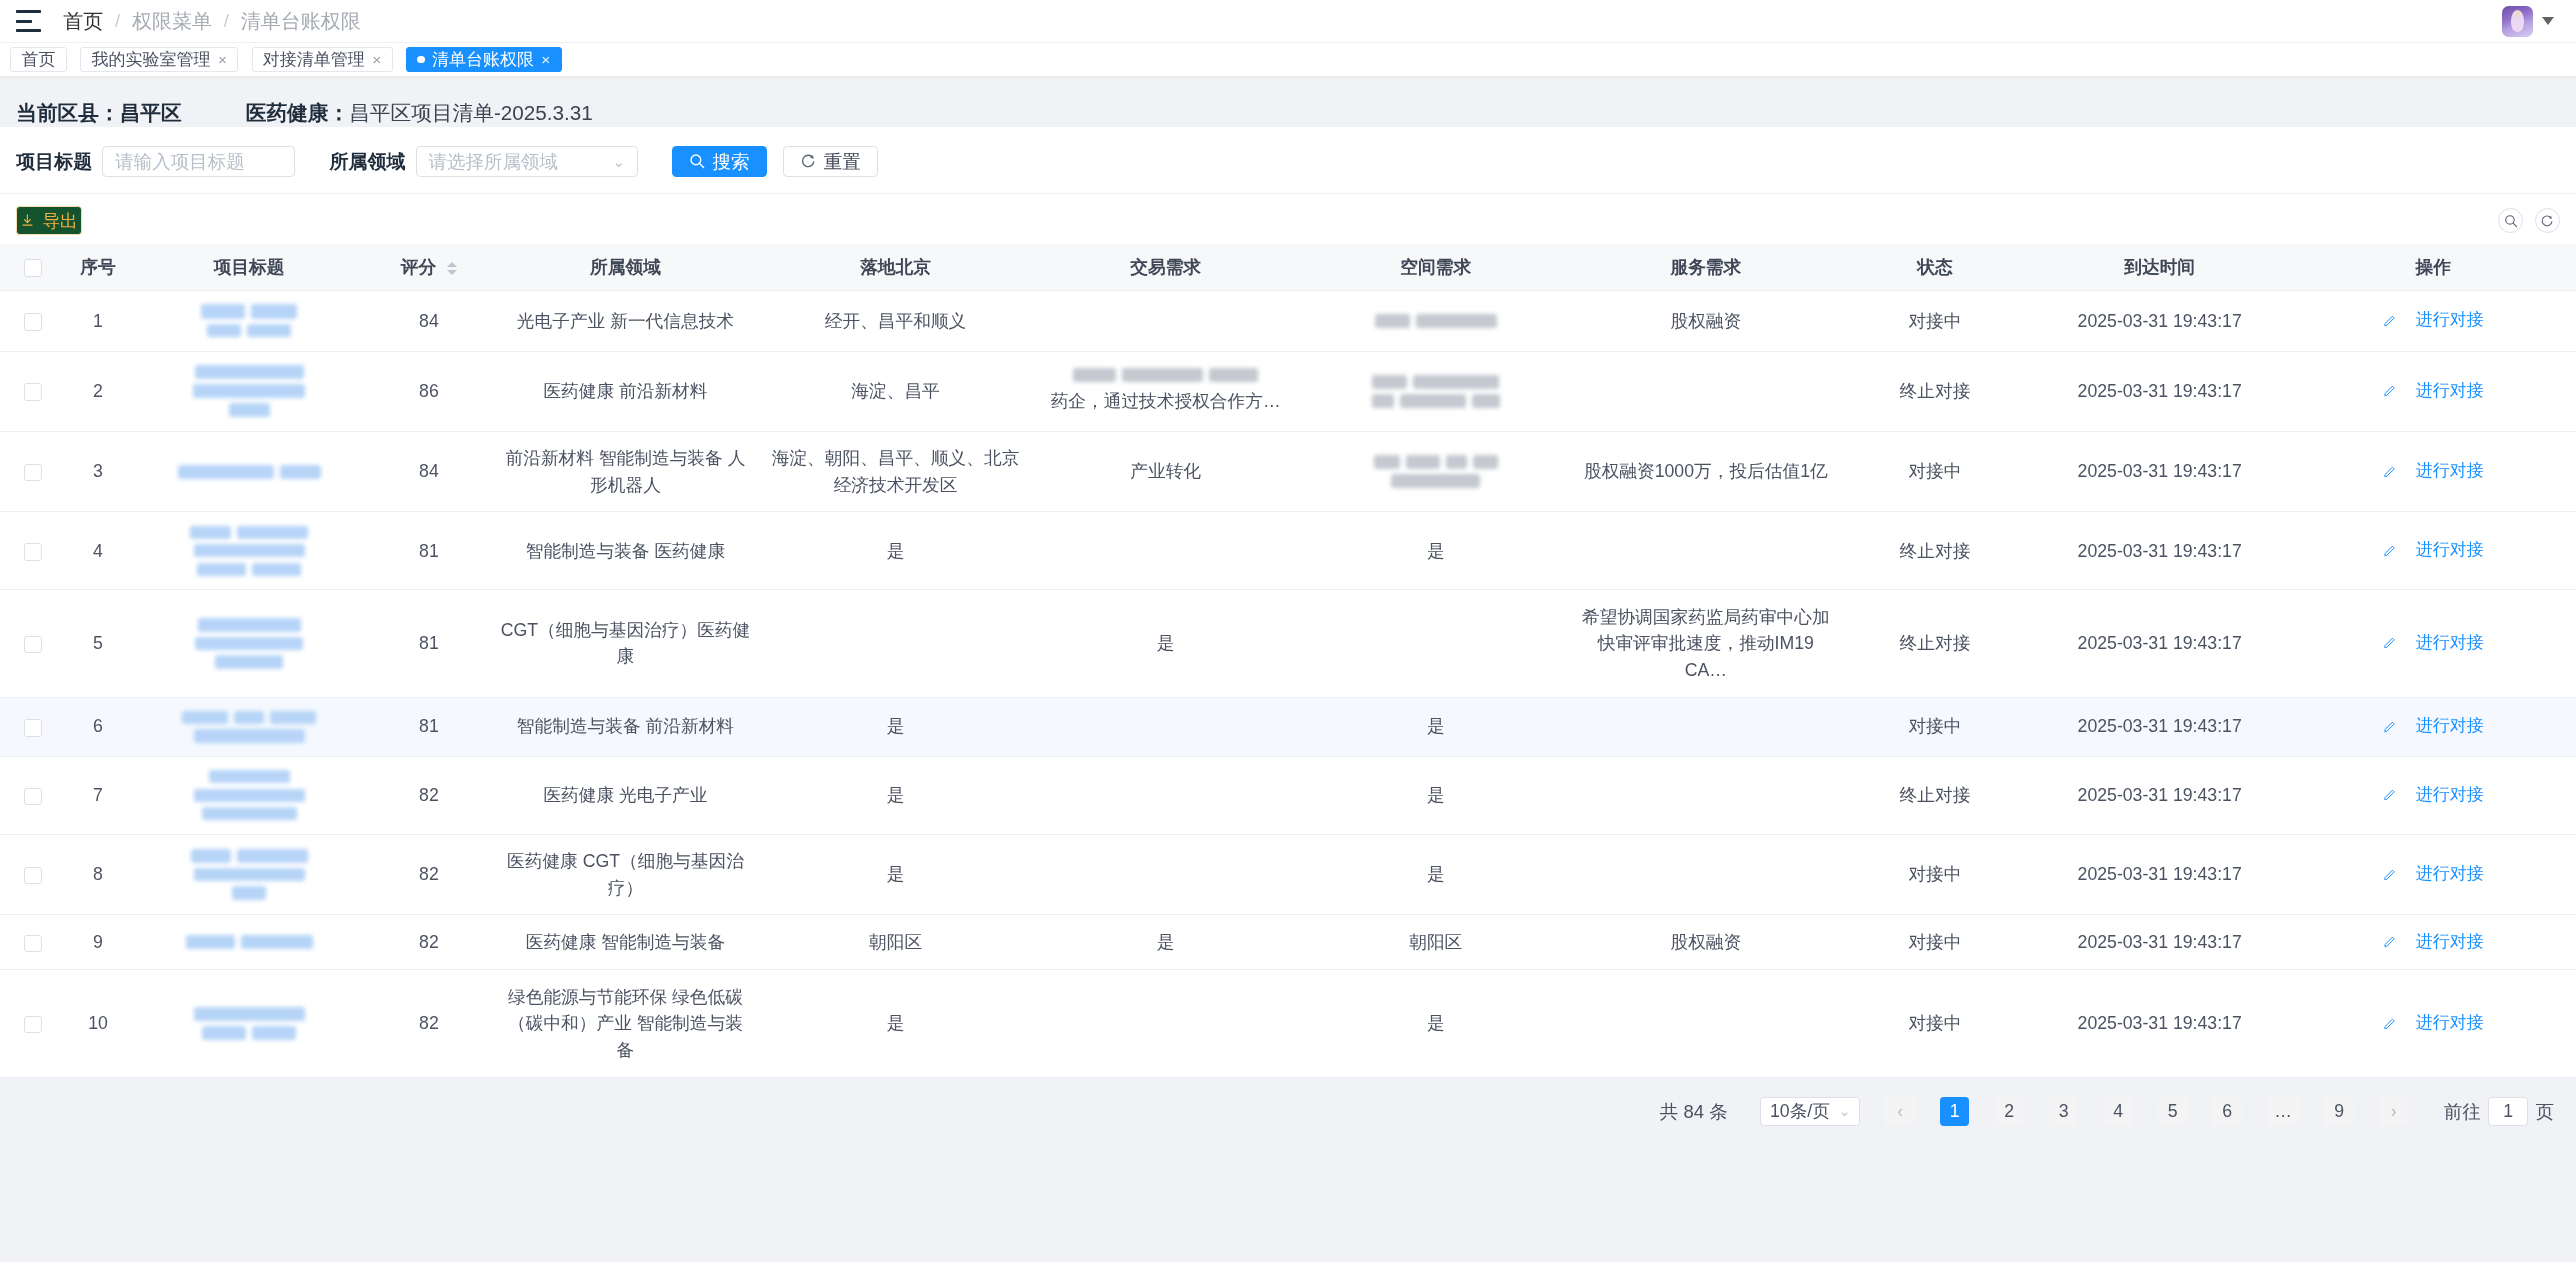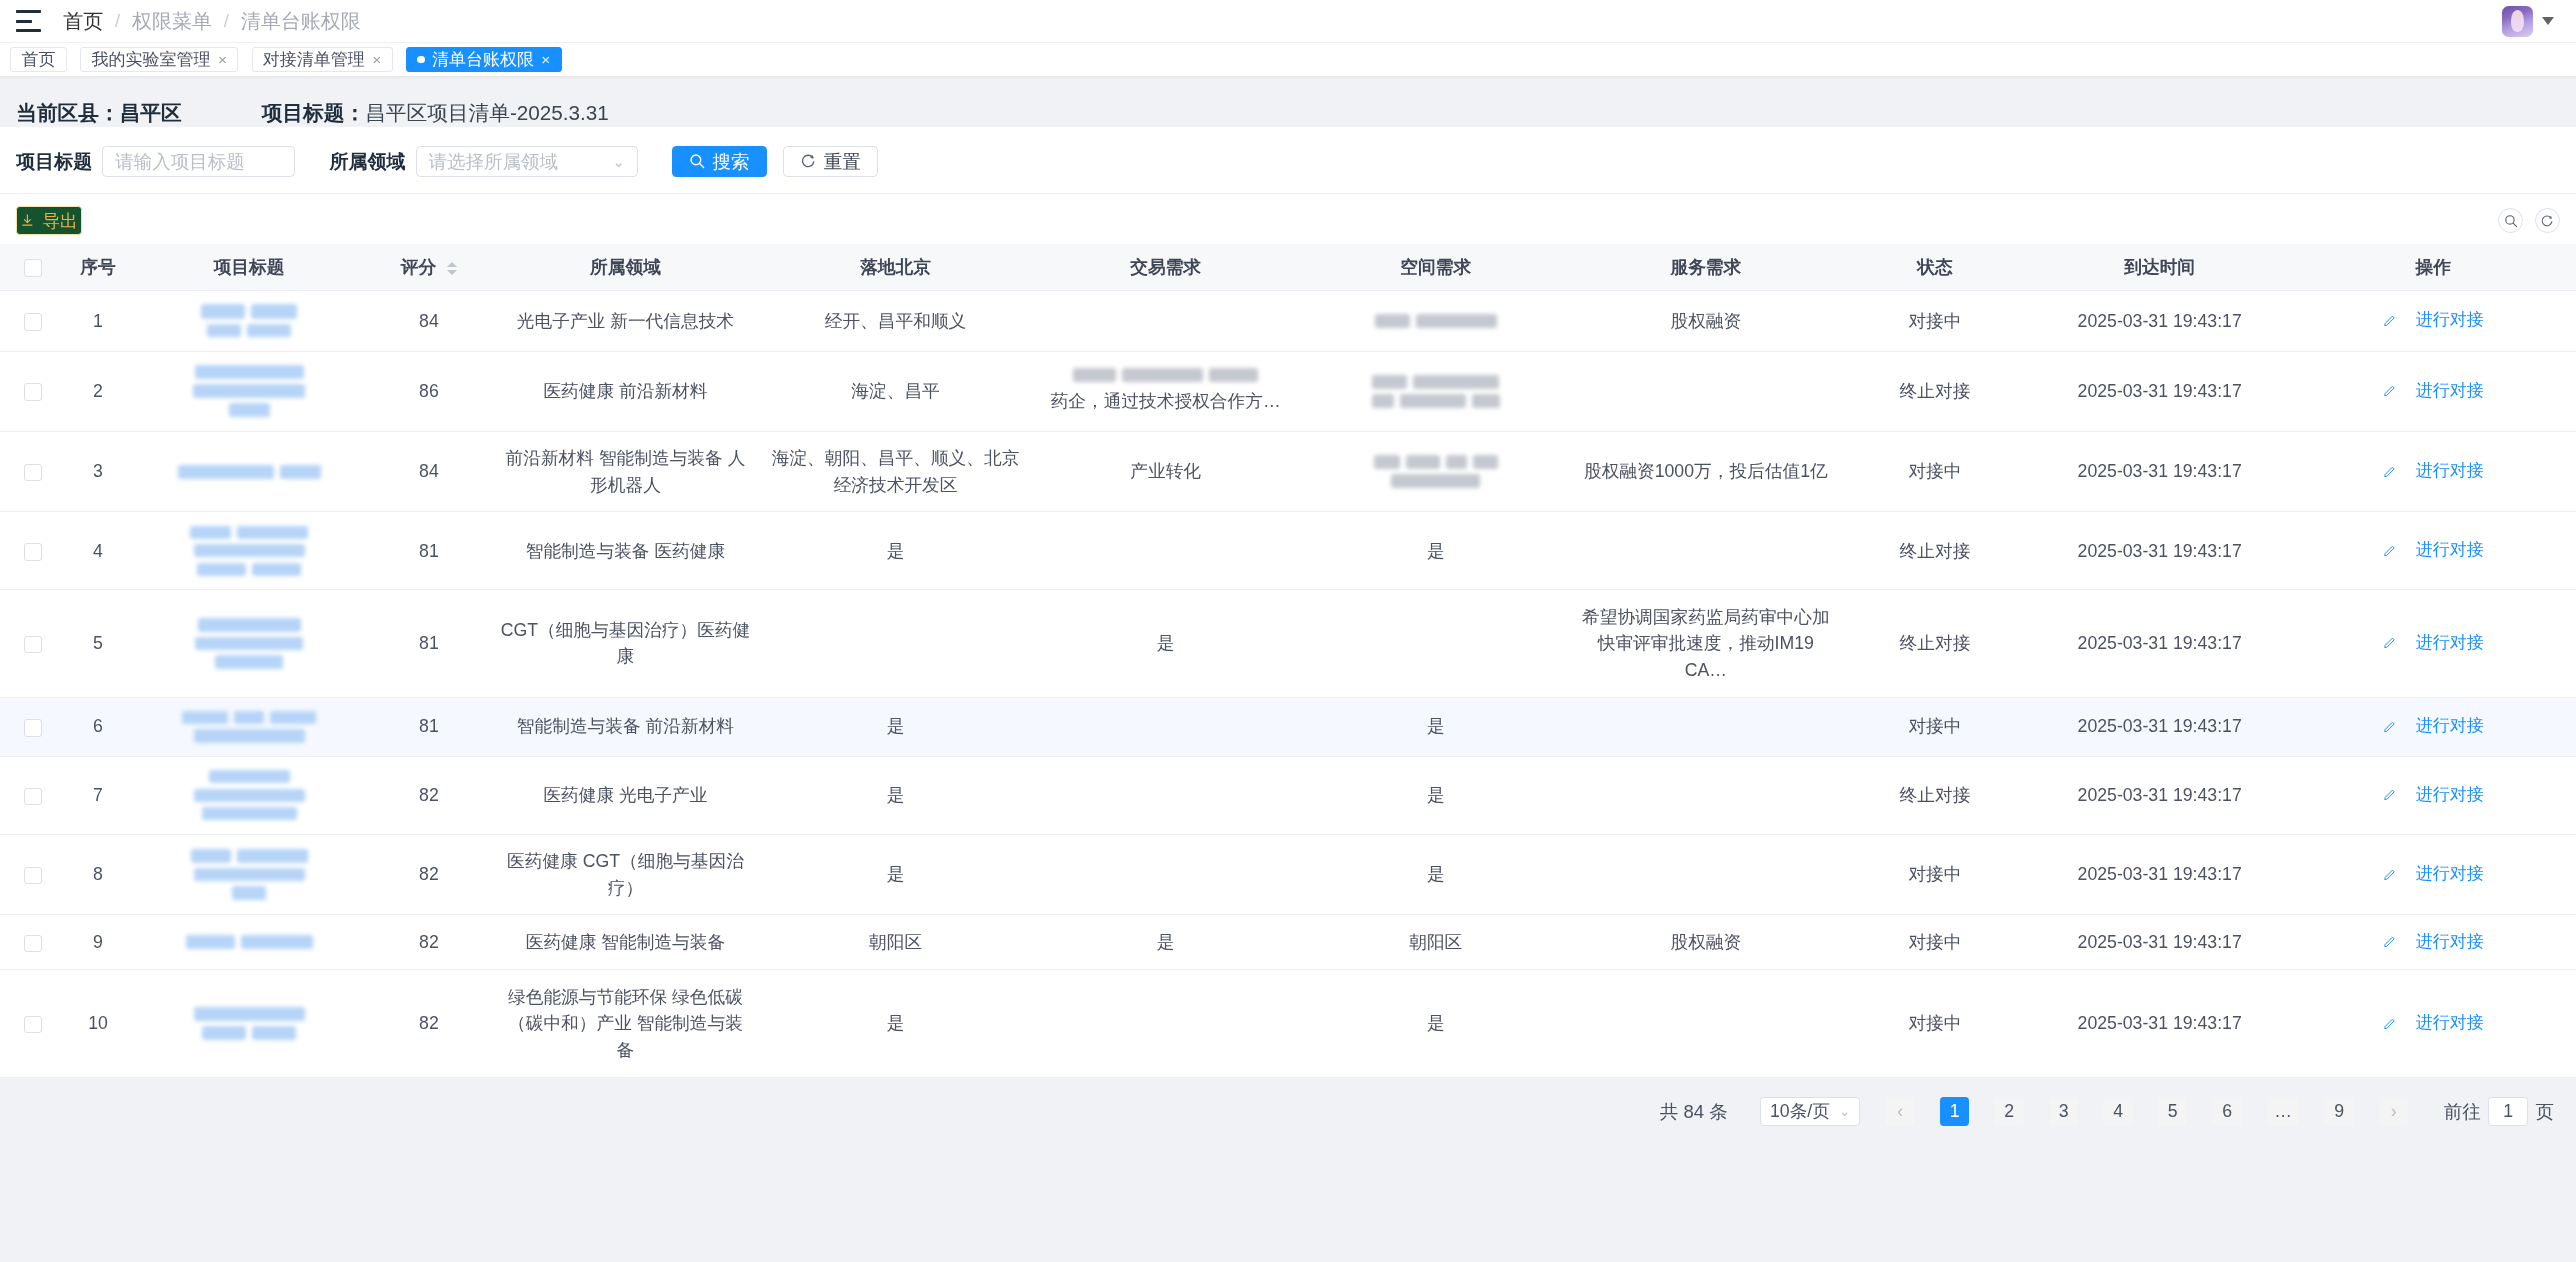--- a/index.html
+++ b/index.html
@@ -51,21 +51,21 @@
   .tab {
     height:25px; display:flex; align-items:center; gap:7.4px; padding:0 10.3px;
     border:0.7px solid #e4e7ed; border-radius:3px; background:#fff;
     font-size:17px; color:#4a5161; cursor:pointer; white-space:nowrap;
   }
   .tab.active { background:#1890ff; border-color:#1890ff; color:#fff; }
   .tab .dot { width:7.4px;height:7.4px;border-radius:50%;background:#fff; display:inline-block;}
   .tab .x { font-size:15.5px; color:#9aa0ab; line-height:1;}
   .tab.active .x { color:#e6f2ff; }
   .infoline {
-    display:flex; align-items:center; gap:80px; padding: 22px 16.2px 0 16.2px;
+    display:flex; align-items:center; gap:64px; padding: 22px 16.2px 0 16.2px;
     font-size:20.7px;
   }
   .infoline .label { font-weight:bold; color:#1f2d3d; }
   .infoline .value { font-weight:bold; color:#1f2d3d; }
   .infoline .value.normal { font-weight:normal; color:#3c4451; }
 
   .panel { background:#fff; margin:0; }
   .filterbar {
     display:flex; align-items:center; gap:0; padding: 19px 16.2px 16.2px 16.2px;
     background:#fff; border-bottom:0.7px solid #f0f2f5;
@@ -193,21 +193,21 @@
     <span>清单台账权限</span>
     <span class="x">×</span>
   </div>
 </div>
 
 <div class="infoline">
   <div>
     <span class="label">当前区县：</span><span class="value">昌平区</span>
   </div>
   <div>
-    <span class="label">项目标题：</span><span class="value normal">昌平区项目清单-2025.3.31</span>
+    <span class="label">医药健康：</span><span class="value normal">昌平区项目清单-2025.3.31</span>
   </div>
 </div>
 
 <div class="panel">
   <div class="filterbar">
     <span class="fld-label">项目标题</span>
     <input class="inp" value="" placeholder="请输入项目标题" style="">
     <span class="gap"></span>
     <span class="fld-label">所属领域</span>
     <div class="sel">

